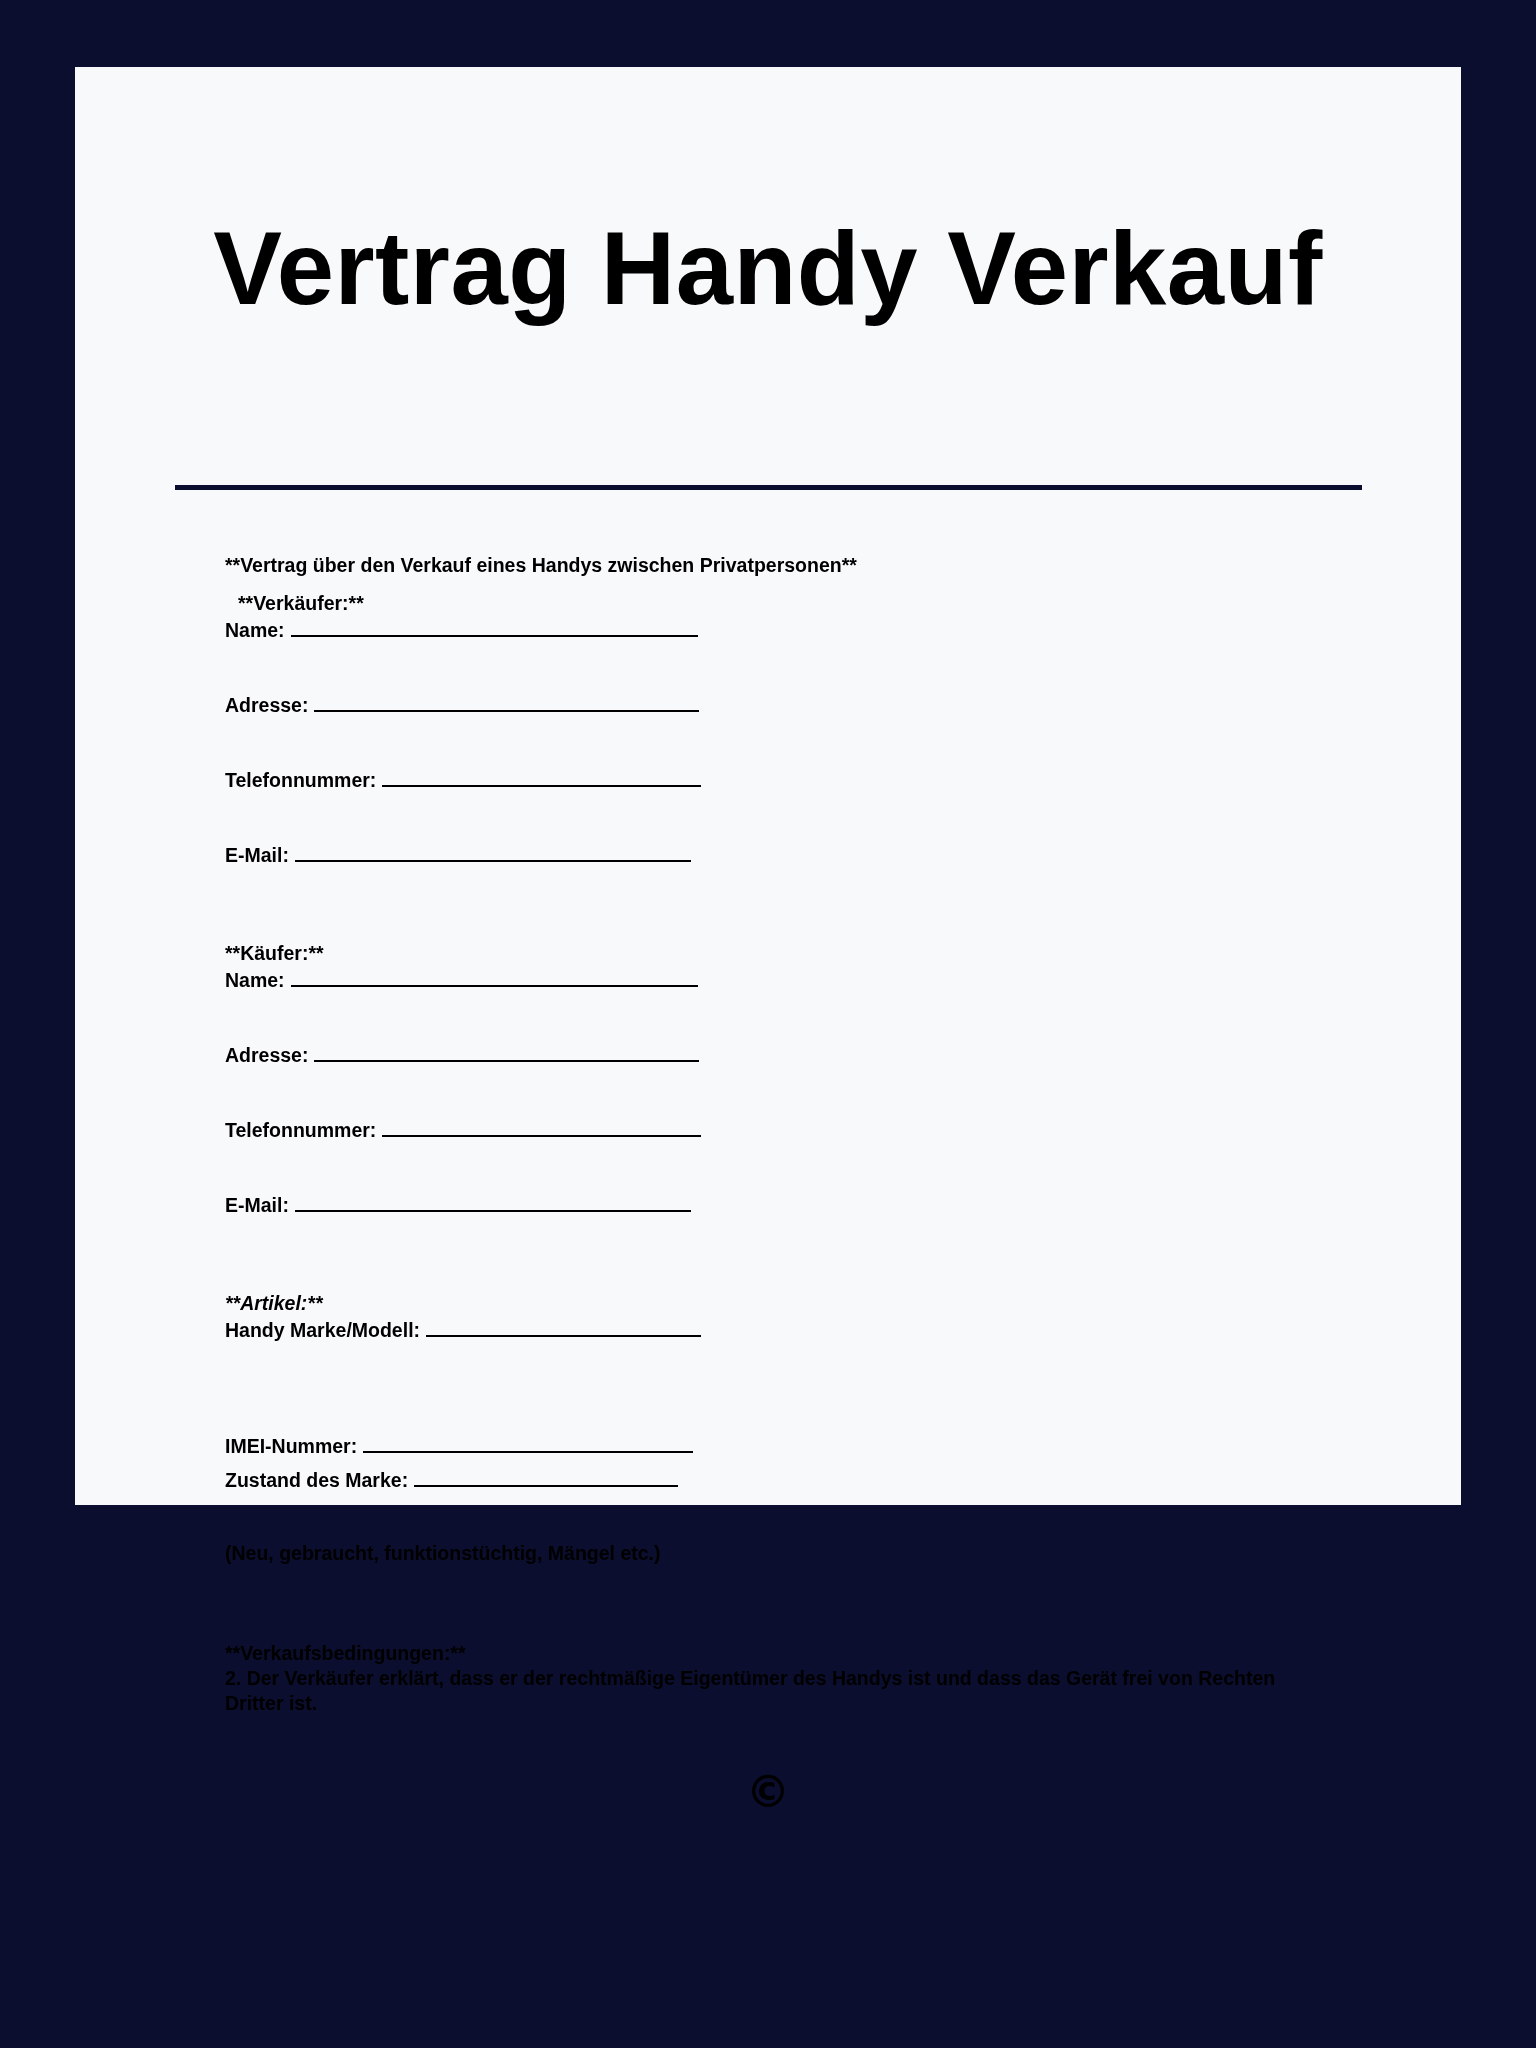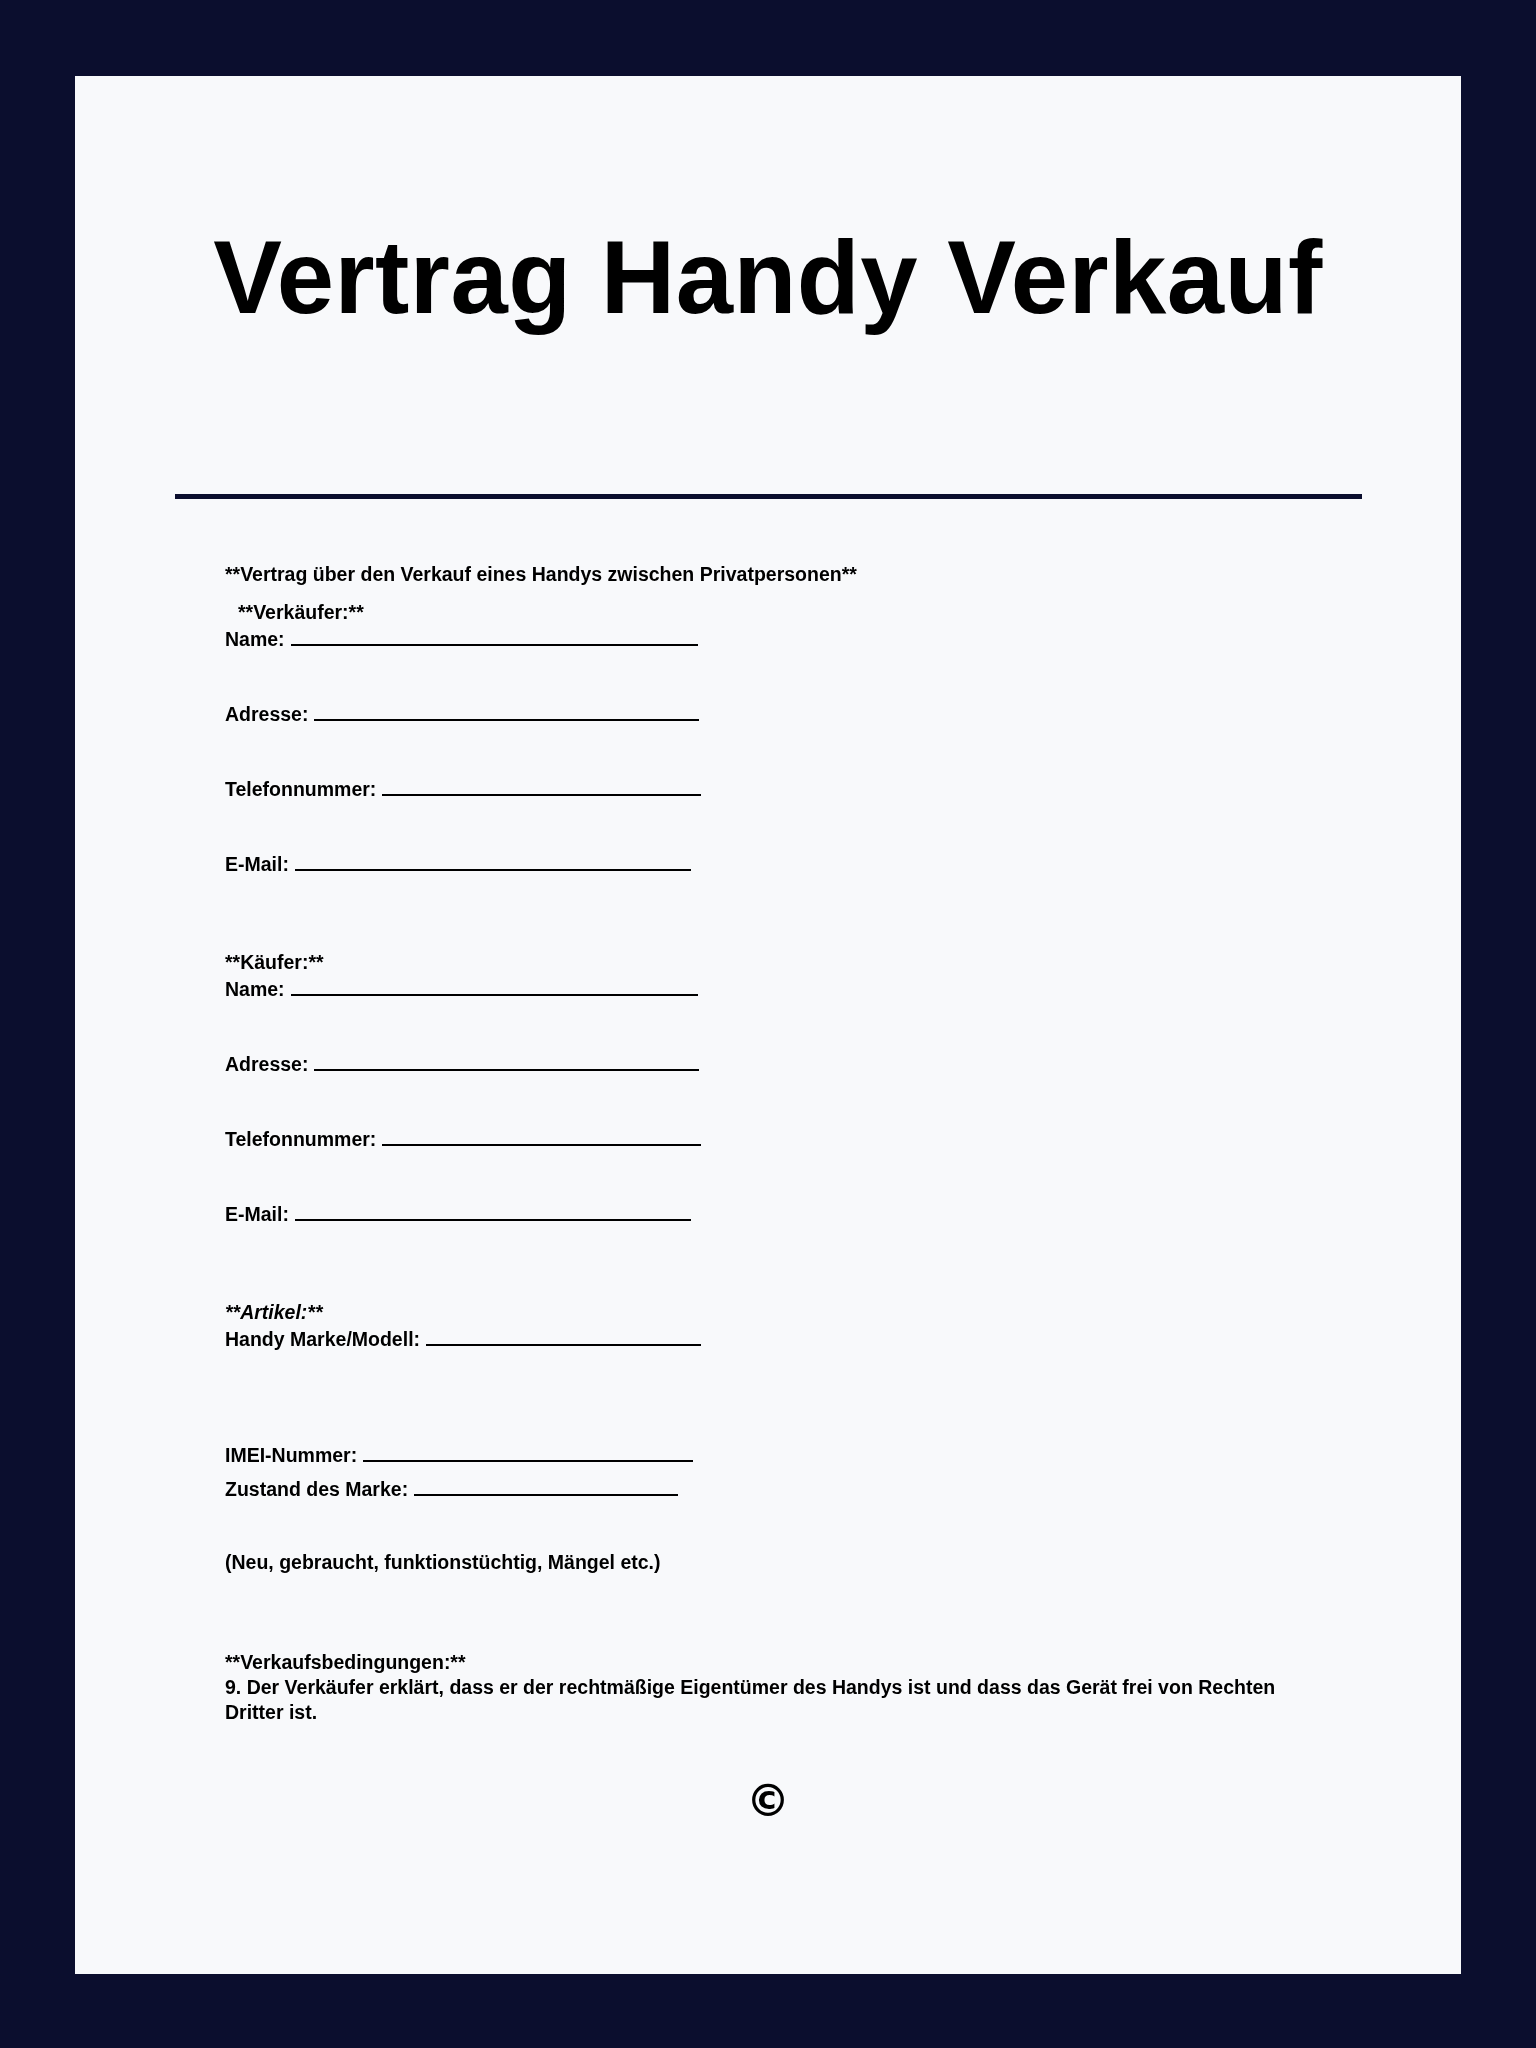--- a/index.html
+++ b/index.html
@@ -10,23 +10,23 @@
       width: 1536px;
       height: 2048px;
       background: #0b0e2e;
       position: relative;
       overflow: hidden;
       font-family: "Liberation Sans", sans-serif;
     }
     .page {
       position: absolute;
       left: 75px;
-      top: 76px;
+      top: 67px;
       width: 1386px;
-      height: 1898px;
+      height: 1438px;
       background: #f8f9fb;
     }
     .title {
       position: absolute;
       left: 0;
       top: 217px;
       width: 1536px;
       margin-left: -75px;
       text-align: center;
       font-family: "Liberation Sans", sans-serif;
@@ -139,17 +139,17 @@
     </div>
     <div class="line" style="top:1324px;margin-top:41px;">
       <span>IMEI-Nummer:</span><span class="blank" style="width:330px;"></span>
     </div>
     <div class="line" style="top:1399px;">
       <span>Zustand des Marke:</span><span class="blank" style="width:264px;"></span>
     </div>
     <div class="line" style="top:1474px;">(Neu, gebraucht, funktionstüchtig, Mängel etc.)</div>
 
     <div class="line" style="top:1574px;">**Verkaufsbedingungen:**</div>
-    <div class="para" style="top:1599px;">9. Der Verkäufer erklärt, dass er der rechtmäßige Eigentümer des Handys ist und dass das Gerät frei von Rechten Dritter ist.</div>
+    <div class="para" style="top:1599px;">2. Der Verkäufer erklärt, dass er der rechtmäßige Eigentümer des Handys ist und dass das Gerät frei von Rechten Dritter ist.</div>
   </div>
 
   <div class="copyright">©</div>
 </div>
 
 </body></html>

